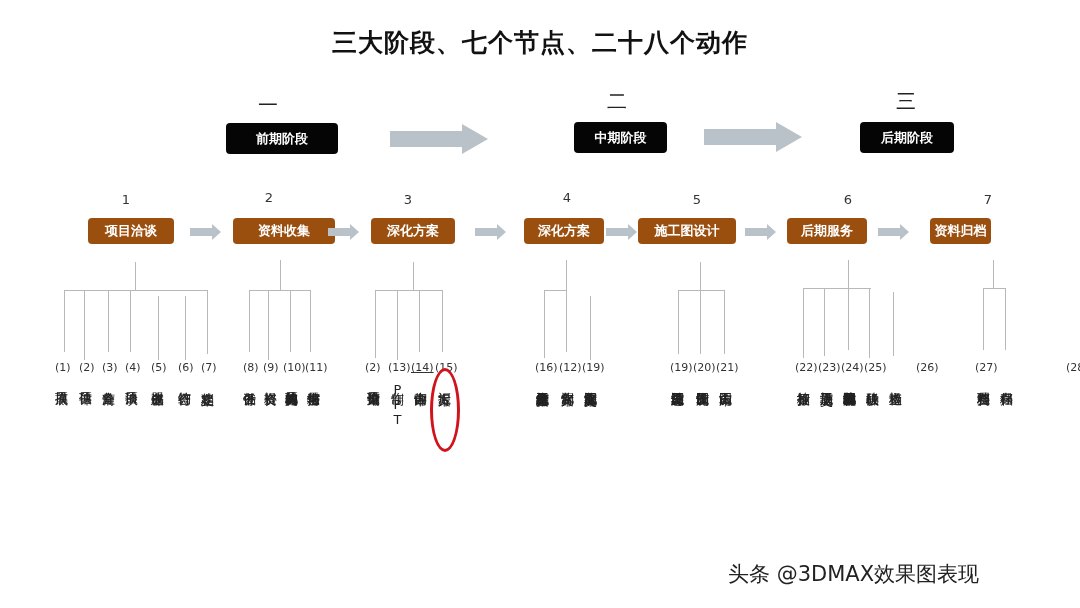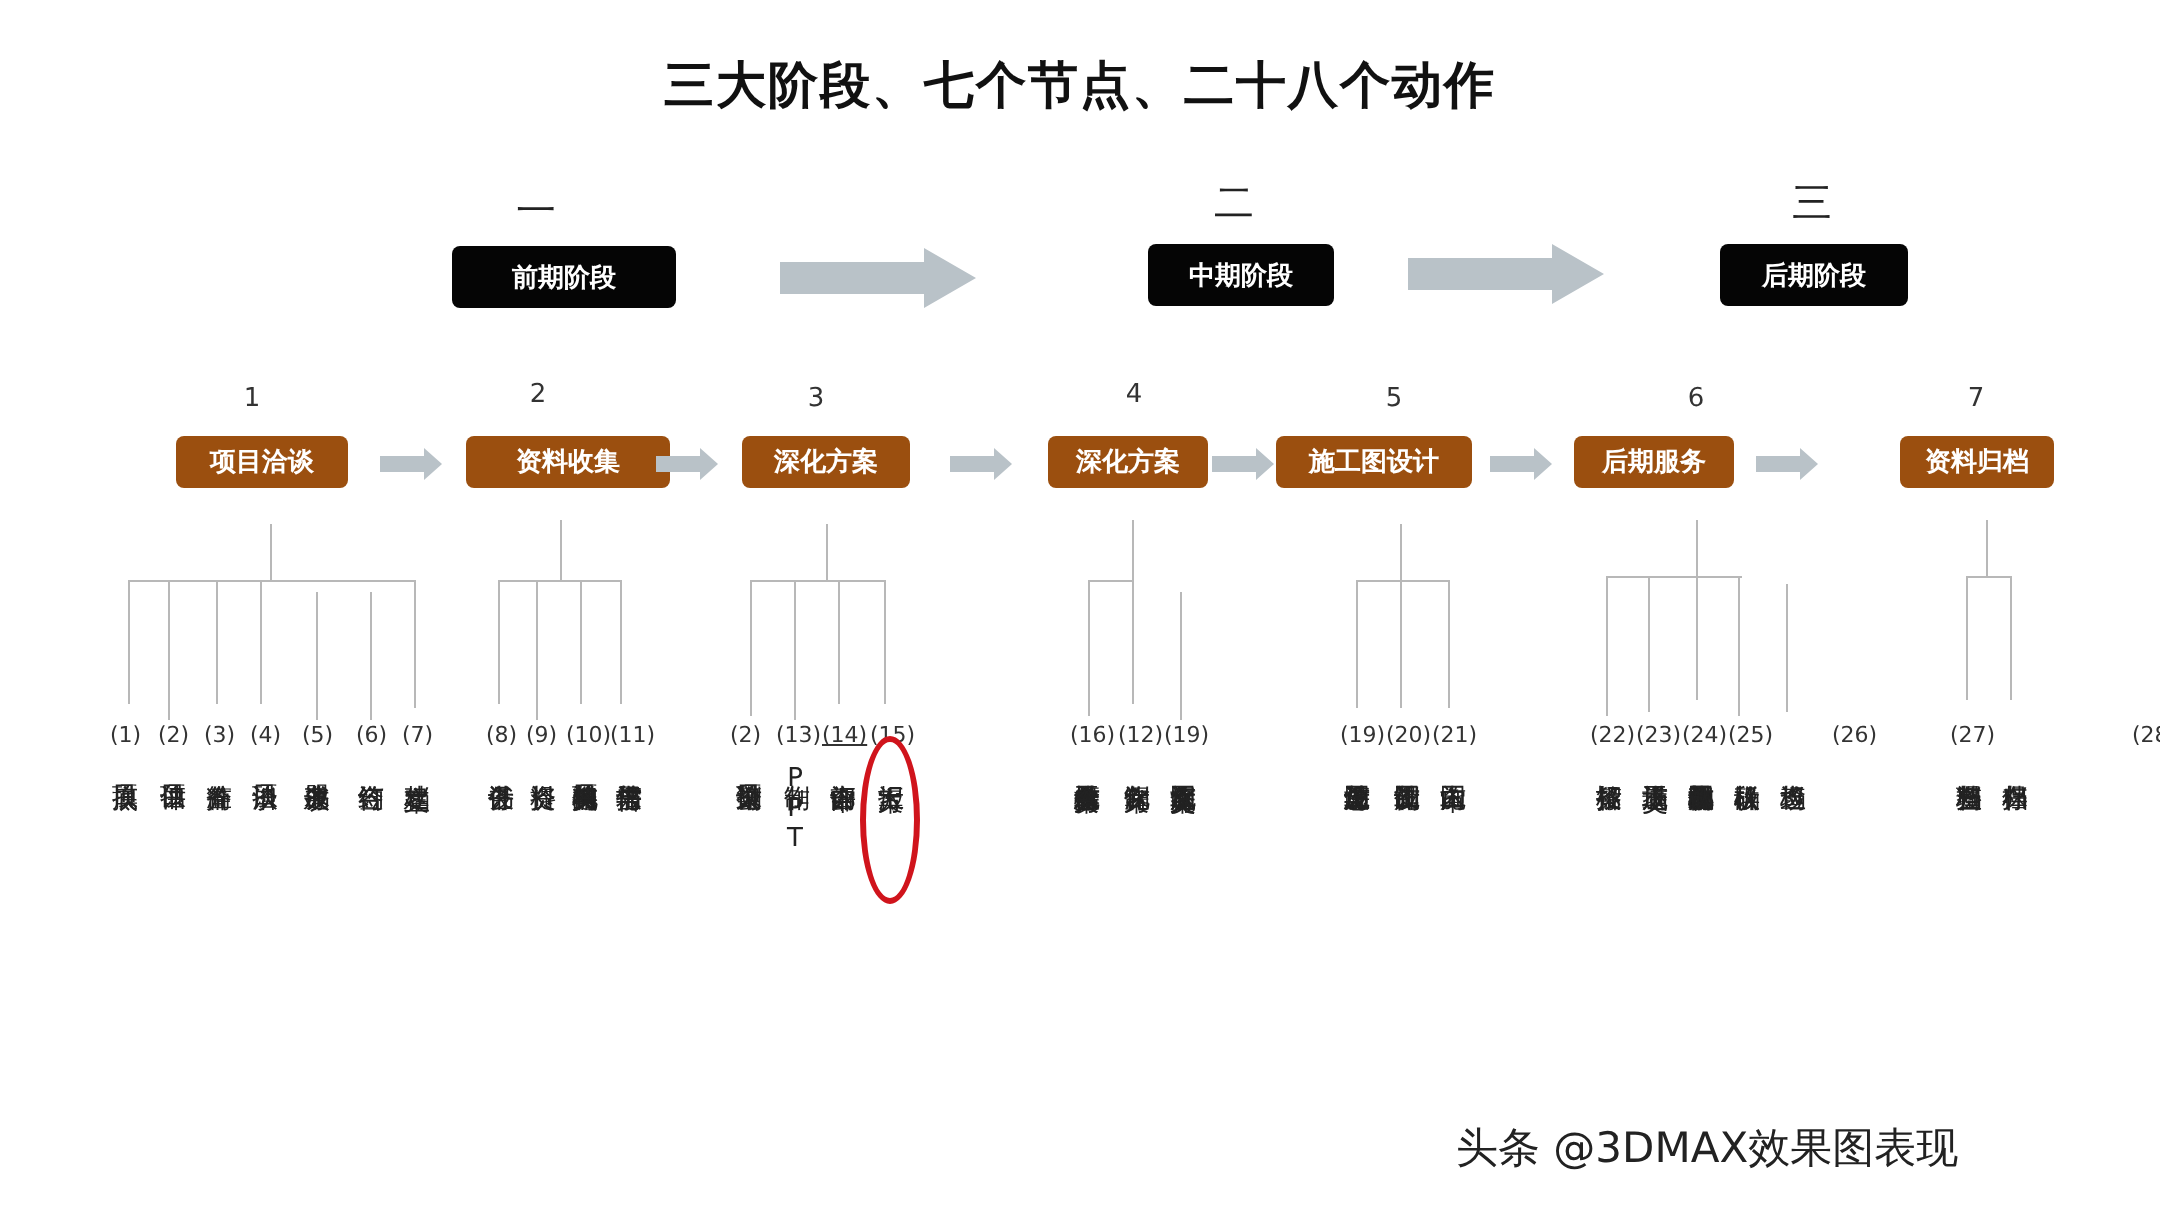--- a/index.html
+++ b/index.html
@@ -78,21 +78,21 @@
 <div class="node-num" style="left:682px;top:192px;">5</div>
 <div class="node-num" style="left:833px;top:192px;">6</div>
 <div class="node-num" style="left:973px;top:192px;">7</div>
 
 <div class="node-box" style="left:88px;width:86px;">项目洽谈</div>
 <div class="node-box" style="left:233px;width:102px;">资料收集</div>
 <div class="node-box" style="left:371px;width:84px;">深化方案</div>
 <div class="node-box" style="left:524px;width:80px;">深化方案</div>
 <div class="node-box" style="left:638px;width:98px;">施工图设计</div>
 <div class="node-box" style="left:787px;width:80px;">后期服务</div>
-<div class="node-box" style="left:950px;width:77px;">资料归档</div>
+<div class="node-box" style="left:930px;width:61px;">资料归档</div>
 
 <svg class="small-arrow" style="left:190px;" width="32" height="16">
     <polygon points="0,4 22,4 22,0 31,8 22,16 22,12 0,12" fill="#B9C2C8"></polygon>
   </svg>
 <svg class="small-arrow" style="left:328px;" width="32" height="16">
     <polygon points="0,4 22,4 22,0 31,8 22,16 22,12 0,12" fill="#B9C2C8"></polygon>
   </svg>
 <svg class="small-arrow" style="left:475px;" width="32" height="16">
     <polygon points="0,4 22,4 22,0 31,8 22,16 22,12 0,12" fill="#B9C2C8"></polygon>
   </svg>

